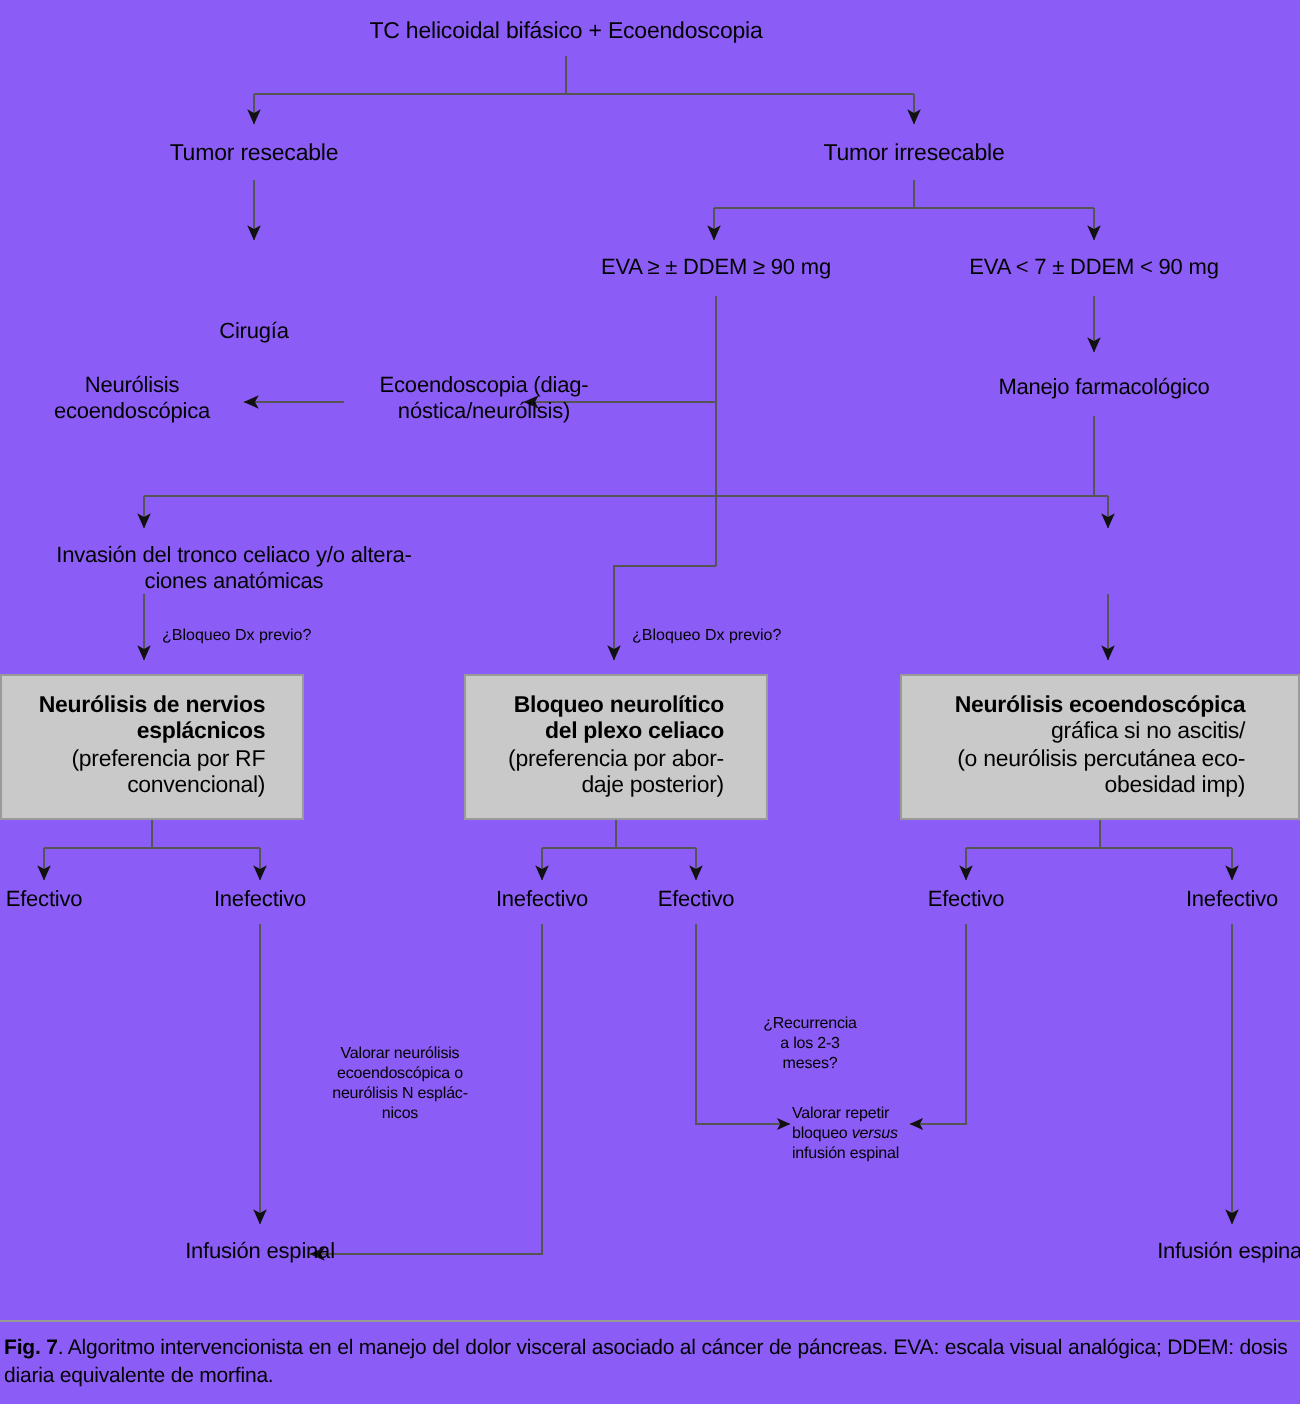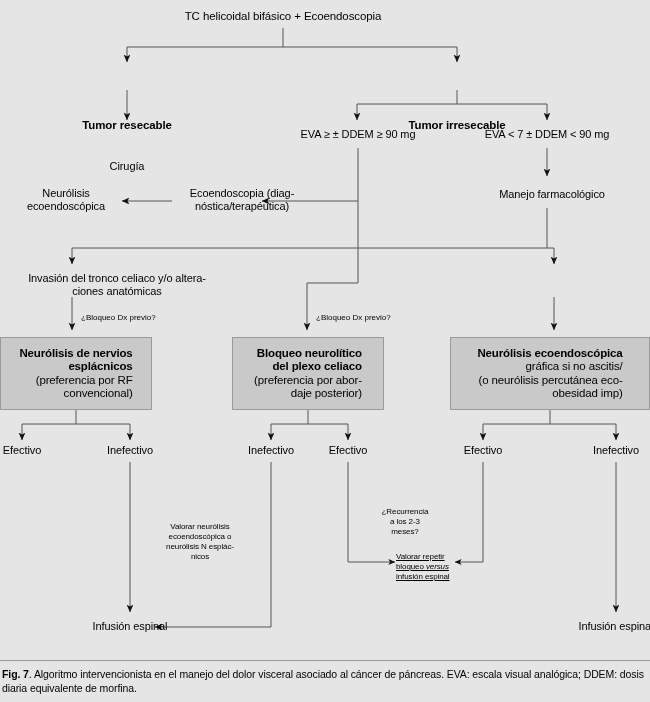--- a/index.html
+++ b/index.html
@@ -9,37 +9,37 @@
   }
   body {
     font-family: "Liberation Sans", sans-serif;
     color: #000000;
   }
   #page {
     position: relative;
     width: 650px;
     height: 702px;
     overflow: hidden;
-    background: #e5e5e5;
+    background: #8b5cf6;
   }
   #edges {
     position: absolute;
     left: 0; top: 0;
     width: 650px; height: 702px;
     pointer-events: none;
   }
   .node {
     position: absolute;
     text-align: center;
     line-height: 13px;
     font-size: 11px;
     letter-spacing: -0.1px;
   }
   .node.lvl1 { font-size: 11.5px; }
-  .bold { font-weight: bold; margin-top: 48px; }
+  .bold { font-weight: normal; }
   .gbox {
     position: absolute;
     background: #c9c9c9;
     border: 1px solid #9a9a9a;
     box-sizing: border-box;
     display: flex;
     align-items: center;
     justify-content: center;
     text-align: right;
     font-size: 11.5px;
@@ -168,21 +168,21 @@
 
   <div class="node" style="left:457px; top:128px; width:180px;">EVA &lt; 7 ± DDEM &lt; 90 mg</div>
 
   <div class="node" style="left:10px; top:187px; width:112px;">
     <div>Neurólisis</div>
     <div>ecoendoscópica</div>
   </div>
 
   <div class="node" style="left:172px; top:187px; width:140px;">
     <div>Ecoendoscopia (diag-</div>
-    <div>nóstica/terapéutica)</div>
+    <div>nóstica/neurólisis)</div>
   </div>
 
   <div class="node" style="left:462px; top:188px; width:180px;">Manejo farmacológico</div>
 
   <div class="node" style="left:4px; top:272px; width:226px;">
     <div>Invasión del tronco celiaco y/o altera-</div>
     <div>ciones anatómicas</div>
   </div>
 
 
@@ -230,21 +230,21 @@
     <div>neurólisis N esplác-</div>
     <div>nicos</div>
   </div>
 
   <div class="small" style="left:355px; top:507px; width:100px;">
     <div>¿Recurrencia</div>
     <div>a los 2-3</div>
     <div>meses?</div>
   </div>
 
-  <div class="small" style="left:396px; top:552px; width:58px; text-align:left;text-decoration:underline;">
+  <div class="small" style="left:396px; top:552px; width:58px; text-align:left;">
     <div>Valorar repetir</div>
     <div><span>bloqueo </span><span class="ital">versus</span></div>
     <div>infusión espinal</div>
   </div>
 
   <div class="node" style="left:70px; top:620px; width:120px;">Infusión espinal</div>
 
   <div class="node" style="left:556px; top:620px; width:120px;">Infusión espinal</div>
 
   <div id="caption">

